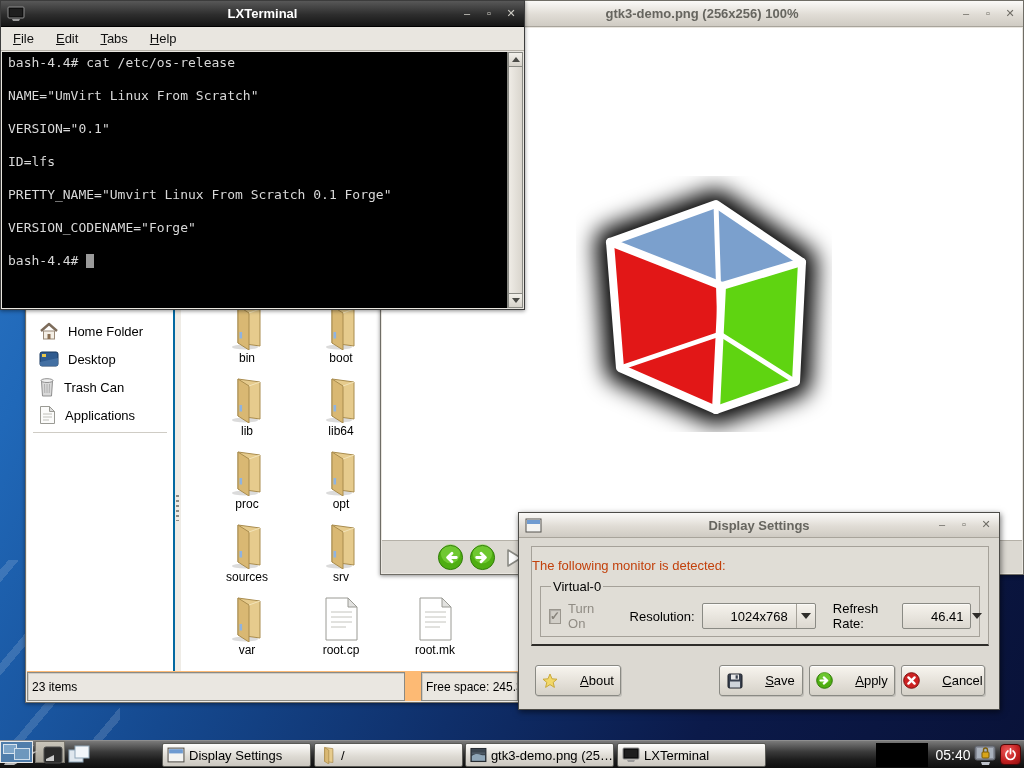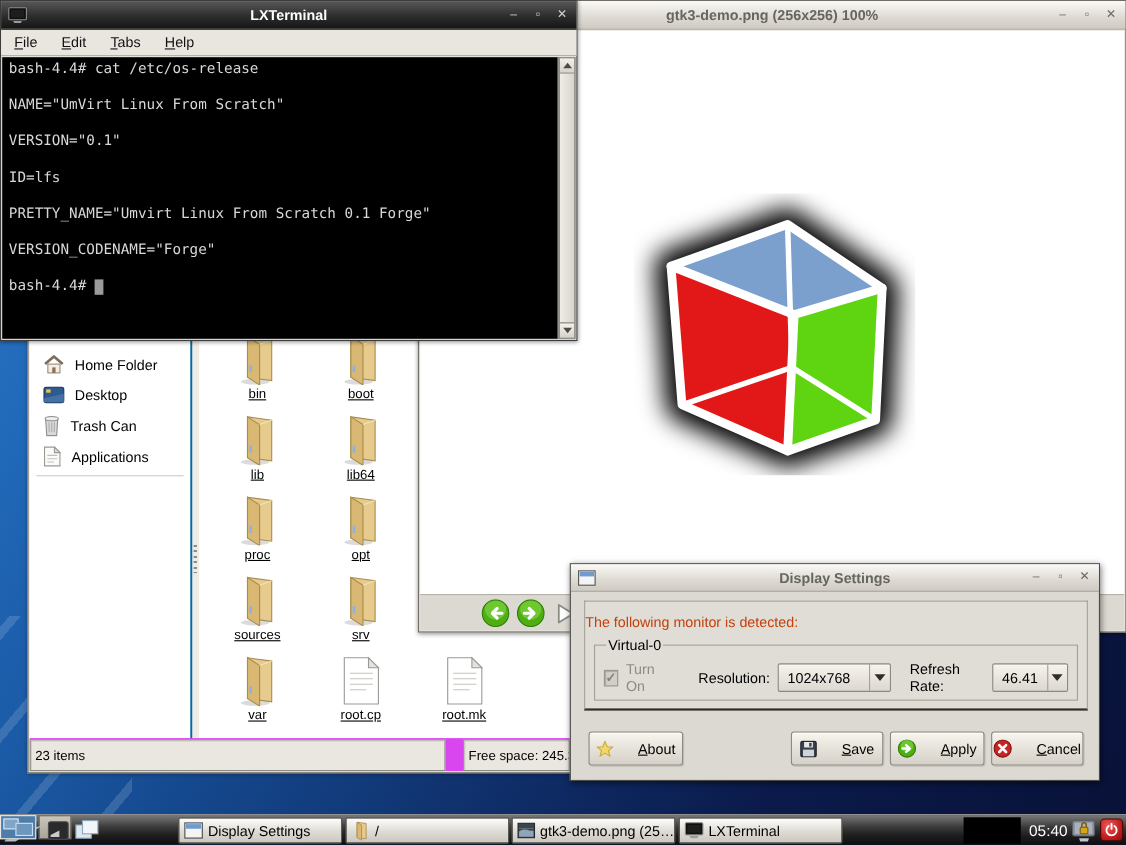--- a/index.html
+++ b/index.html
@@ -50,39 +50,39 @@
   
   #fm { left:25px; top:95px; width:495px; height:608px; z-index:10; background:#efece6; }
   #fm-content { position:absolute; left:1px; right:1px; top:1px; bottom:24px; display:flex; }
   #fm-sidebar { width:148px; background:#fff; border-right:2px solid #0369a1; padding-top:220px; }
   .side-item { height:28px; display:flex; align-items:center; gap:9px; padding-left:12px; color:#000; }
   .side-sep { border-top:1px solid #cfccc5; margin:3px 6px 0 6px; }
   #fm-splitter { width:6px; background:#efece6; position:relative; }
   #fm-splitter .dots { position:absolute; left:1px; top:398px; width:3px; height:26px;
      background:repeating-linear-gradient(#8a8a84 0 2px, transparent 2px 5px); }
   #fm-files { flex:1; background:#fff; position:relative; overflow:hidden; }
-  #file-grid { position:absolute; left:6px; top:198px; display:grid; grid-template-columns:repeat(3,94px); grid-auto-rows:73px;text-decoration:underline; }
+  #file-grid { position:absolute; left:19px; top:198px; display:grid; grid-template-columns:repeat(3,94px); grid-auto-rows:73px; }
   .fcell { display:flex; flex-direction:column; align-items:center; justify-content:flex-end; padding-bottom:3px; }
   .fcell .flabel { font-size:12px; color:#000; margin-top:1px; }
-  #fm-status { position:absolute; left:1px; right:1px; bottom:1px; height:30px; display:flex; gap:16px; background:#d946ef; padding-top:1px; }
+  #fm-status { position:absolute; left:1px; right:1px; bottom:1px; height:30px; display:flex; gap:16px; background:#fdba74; padding-top:1px; }
   .status-box { border:1px solid #8a8a84; background:#eae7e1; box-shadow:inset 1px 1px 0 #cfccc5; font-size:12px; color:#000; display:flex; align-items:center; padding-left:4px; white-space:nowrap; overflow:hidden; }
   #status-left { flex:1; }
   #status-right { width:97px; }
 
   
   #dlg { left:518px; top:512px; width:482px; height:198px; z-index:50; background:#dcd9d2; border:1px solid #4c4b47; box-shadow:1px 2px 6px rgba(0,0,0,.55); }
   #dlg-panel { position:absolute; left:12px; top:33px; width:458px; height:100px; background:#e0ddd6; border:1px solid #a5a199; border-bottom:2px solid #2e2d2a; }
   #dlg-monitor-text { position:absolute; left:0; top:11px; color:#c2410c; }
   #dlg fieldset { position:absolute; left:8px; right:8px; top:32px; height:58px; border:1px solid #a5a199; padding:0 8px; }
   #dlg legend { font-size:13px; color:#000; padding:0 2px; margin-left:2px; }
   .v0-row { display:flex; align-items:center; height:44px; gap:7px; }
   .checkbox { width:15px; height:15px; border:1px solid #9a968e; background:#d2cfc8; box-shadow:inset 1px 1px 1px rgba(0,0,0,.18); display:flex; align-items:center; justify-content:center; color:#87837b; font-size:12px; font-weight:bold; }
   .dim { color:#908c84; }
   .combo { height:26px; border:1px solid #8a8a84; border-radius:2px; background:linear-gradient(#f6f3ed,#dcd8d0); display:flex; align-items:center; box-shadow:0 1px 0 rgba(255,255,255,.6) inset; }
-  .combo .val { padding:0 8px; color:#000; flex:1; text-align:left; }
+  .combo .val { padding:0 8px; color:#000; flex:1; text-align:left;margin-left:20px; }
   .combo .cdiv { width:1px; align-self:stretch; background:#a5a199; }
   .combo .arrow { width:18px; display:flex; justify-content:center; }
   .combo .tri-down { border-left-width:5px; border-right-width:5px; border-top-width:6px; border-top-color:#2e2d2a; }
   #combo-res { width:121px; }
   #combo-rate { width:69px; }
   .dlg-btn { position:absolute; bottom:13px; height:31px; border:1px solid #8a8a84; border-radius:3px;
     background:linear-gradient(#f8f5ef,#e3dfd7 60%,#d5d1c8); box-shadow:0 1px 0 #fff inset, 1px 1px 0 rgba(0,0,0,.12);
     display:flex; align-items:center; justify-content:center; gap:22px; font-size:13px; color:#000; }
   #btn-about { left:16px; width:86px; }
   #btn-save { left:200px; width:84px; }

